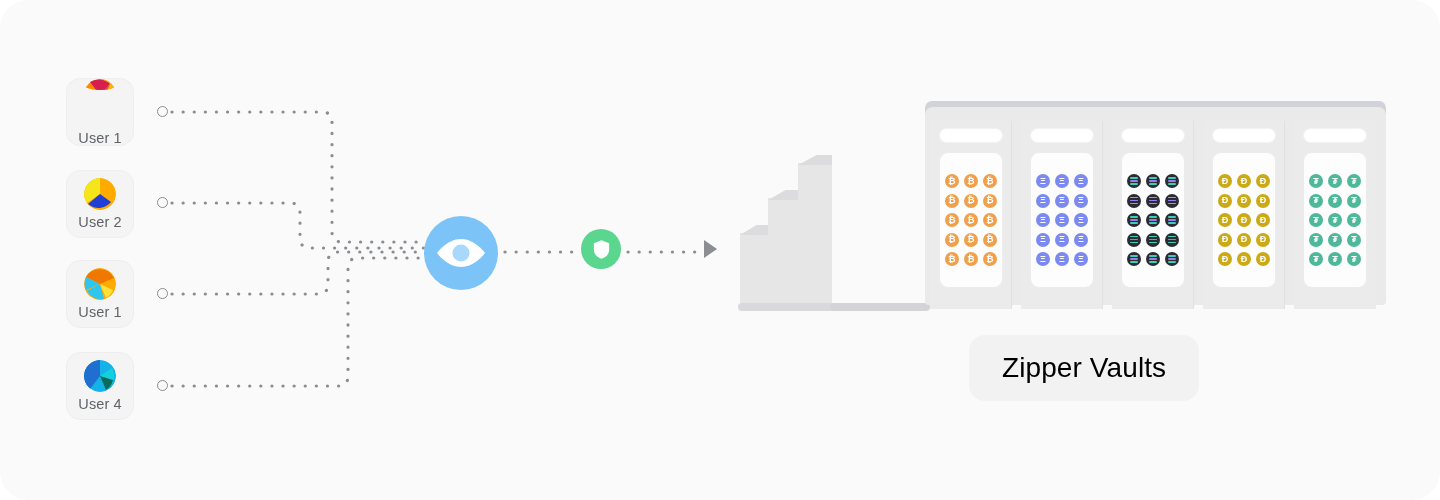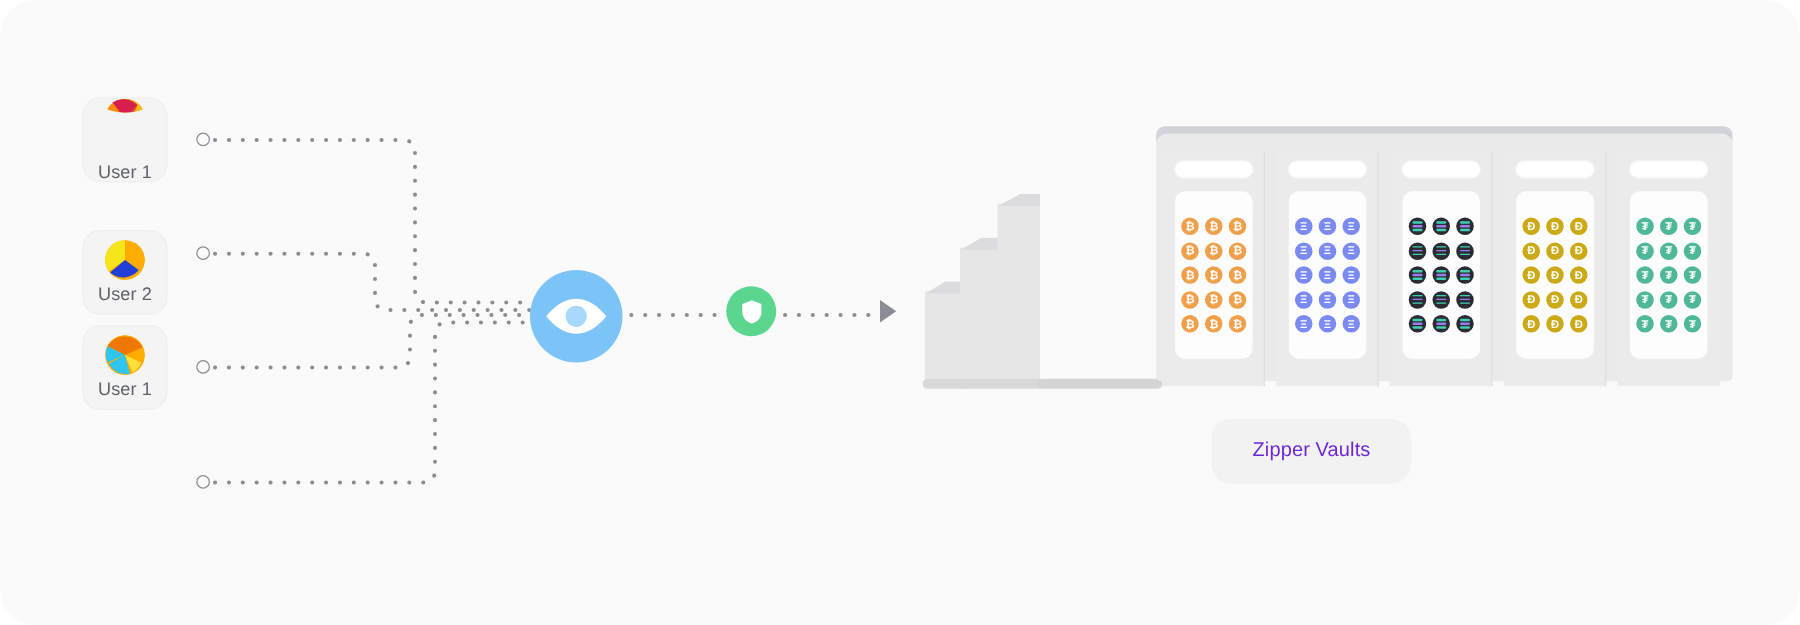--- a/index.html
+++ b/index.html
@@ -100,21 +100,21 @@
     display:flex;align-items:center;justify-content:center;
     font-size:9px;font-weight:bold;color:#ffffff;line-height:1;
   }
   .sol-bars{display:flex;flex-direction:column;gap:1.2px;align-items:center;}
   .sol-bar{width:8px;height:1.8px;border-radius:1px;}
 
   
   .vault-label{
     position:absolute;left:969px;top:335px;
     padding:17px 33px;background:#f2f2f3;border-radius:16px;
-    font-size:16px;color:#6d28d9;letter-spacing:.1px;
+    font-size:28px;color:#000000;letter-spacing:.1px;
   }
 
   svg.paths{position:absolute;left:0;top:0;width:1440px;height:500px;}
 </style>
 </head>
 <body>
 
 <div id="canvas">
 
   <svg class="paths">
@@ -139,21 +139,21 @@
         <circle cx="16" cy="16" r="16" fill="#ff8a00"></circle>
         <path d="M16 16 L16 0 A16 16 0 0 1 31 11 Z" fill="#fcb900"></path>
         <path d="M16 16 L31 11 A16 16 0 0 1 27 27 Z" fill="#2e9bf0"></path>
         <path d="M16 16 L6 3 A16 16 0 0 1 26 5 Z" fill="#d61f4e"></path>
         <path d="M16 16 L26 5 L20 18 Z" fill="#e8403f"></path>
       </svg>
     </div>
     <div class="user-label">User 1</div>
   </div>
 
-  <div class="user-card" style="top:184px;">
+  <div class="user-card" style="top:170px;">
     <div class="user-avatar">
       <svg viewBox="0 0 32 32" width="32" height="32">
         <circle cx="16" cy="16" r="16" fill="#ffab00"></circle>
         <path d="M16 16 L16 0 A16 16 0 0 0 3 25 Z" fill="#f5e619"></path>
         <path d="M16 16 L4 26 A16 16 0 0 0 27 24 Z" fill="#1f3fd6"></path>
       </svg>
     </div>
     <div class="user-label">User 2</div>
   </div>
 
@@ -163,20 +163,31 @@
         <circle cx="16" cy="16" r="16" fill="#ffab00"></circle>
         <path d="M16 16 L2 9 A16 16 0 0 1 30 10 Z" fill="#f07800"></path>
         <path d="M16 16 L2 22 A16 16 0 0 1 2 9 Z" fill="#2ec5f0"></path>
         <path d="M16 16 L3 23 A16 16 0 0 0 20 31 Z" fill="#2ec5f0"></path>
         <path d="M16 16 L22 30 A16 16 0 0 0 29 22 Z" fill="#ffe03a"></path>
       </svg>
     </div>
     <div class="user-label">User 1</div>
   </div>
 
+  <div class="user-card" style="top:352px;">
+    <div class="user-avatar">
+      <svg viewBox="0 0 32 32" width="32" height="32">
+        <circle cx="16" cy="16" r="16" fill="#15b2e8"></circle>
+        <path d="M16 16 L16 0 A16 16 0 0 0 6 29 Z" fill="#1f6fd0"></path>
+        <path d="M16 16 L28 8 A16 16 0 0 1 22 30 Z" fill="#12d0e0"></path>
+        <path d="M16 16 L22 30 A16 16 0 0 0 29 20 Z" fill="#0d6b5e"></path>
+      </svg>
+    </div>
+    <div class="user-label">User 4</div>
+  </div>
 
   <div class="eye-circle">
     <svg viewBox="0 0 52 32" width="52" height="32">
       <path d="M26 2 C40 2 50 16 50 16 C50 16 40 30 26 30 C12 30 2 16 2 16 C2 16 12 2 26 2 Z" fill="#ffffff"></path>
       <circle cx="26" cy="16" r="8.5" fill="#a8d8fb"></circle>
     </svg>
   </div>
 
   <div class="shield-circle">
     <svg viewBox="0 0 20 24" width="17" height="21">

